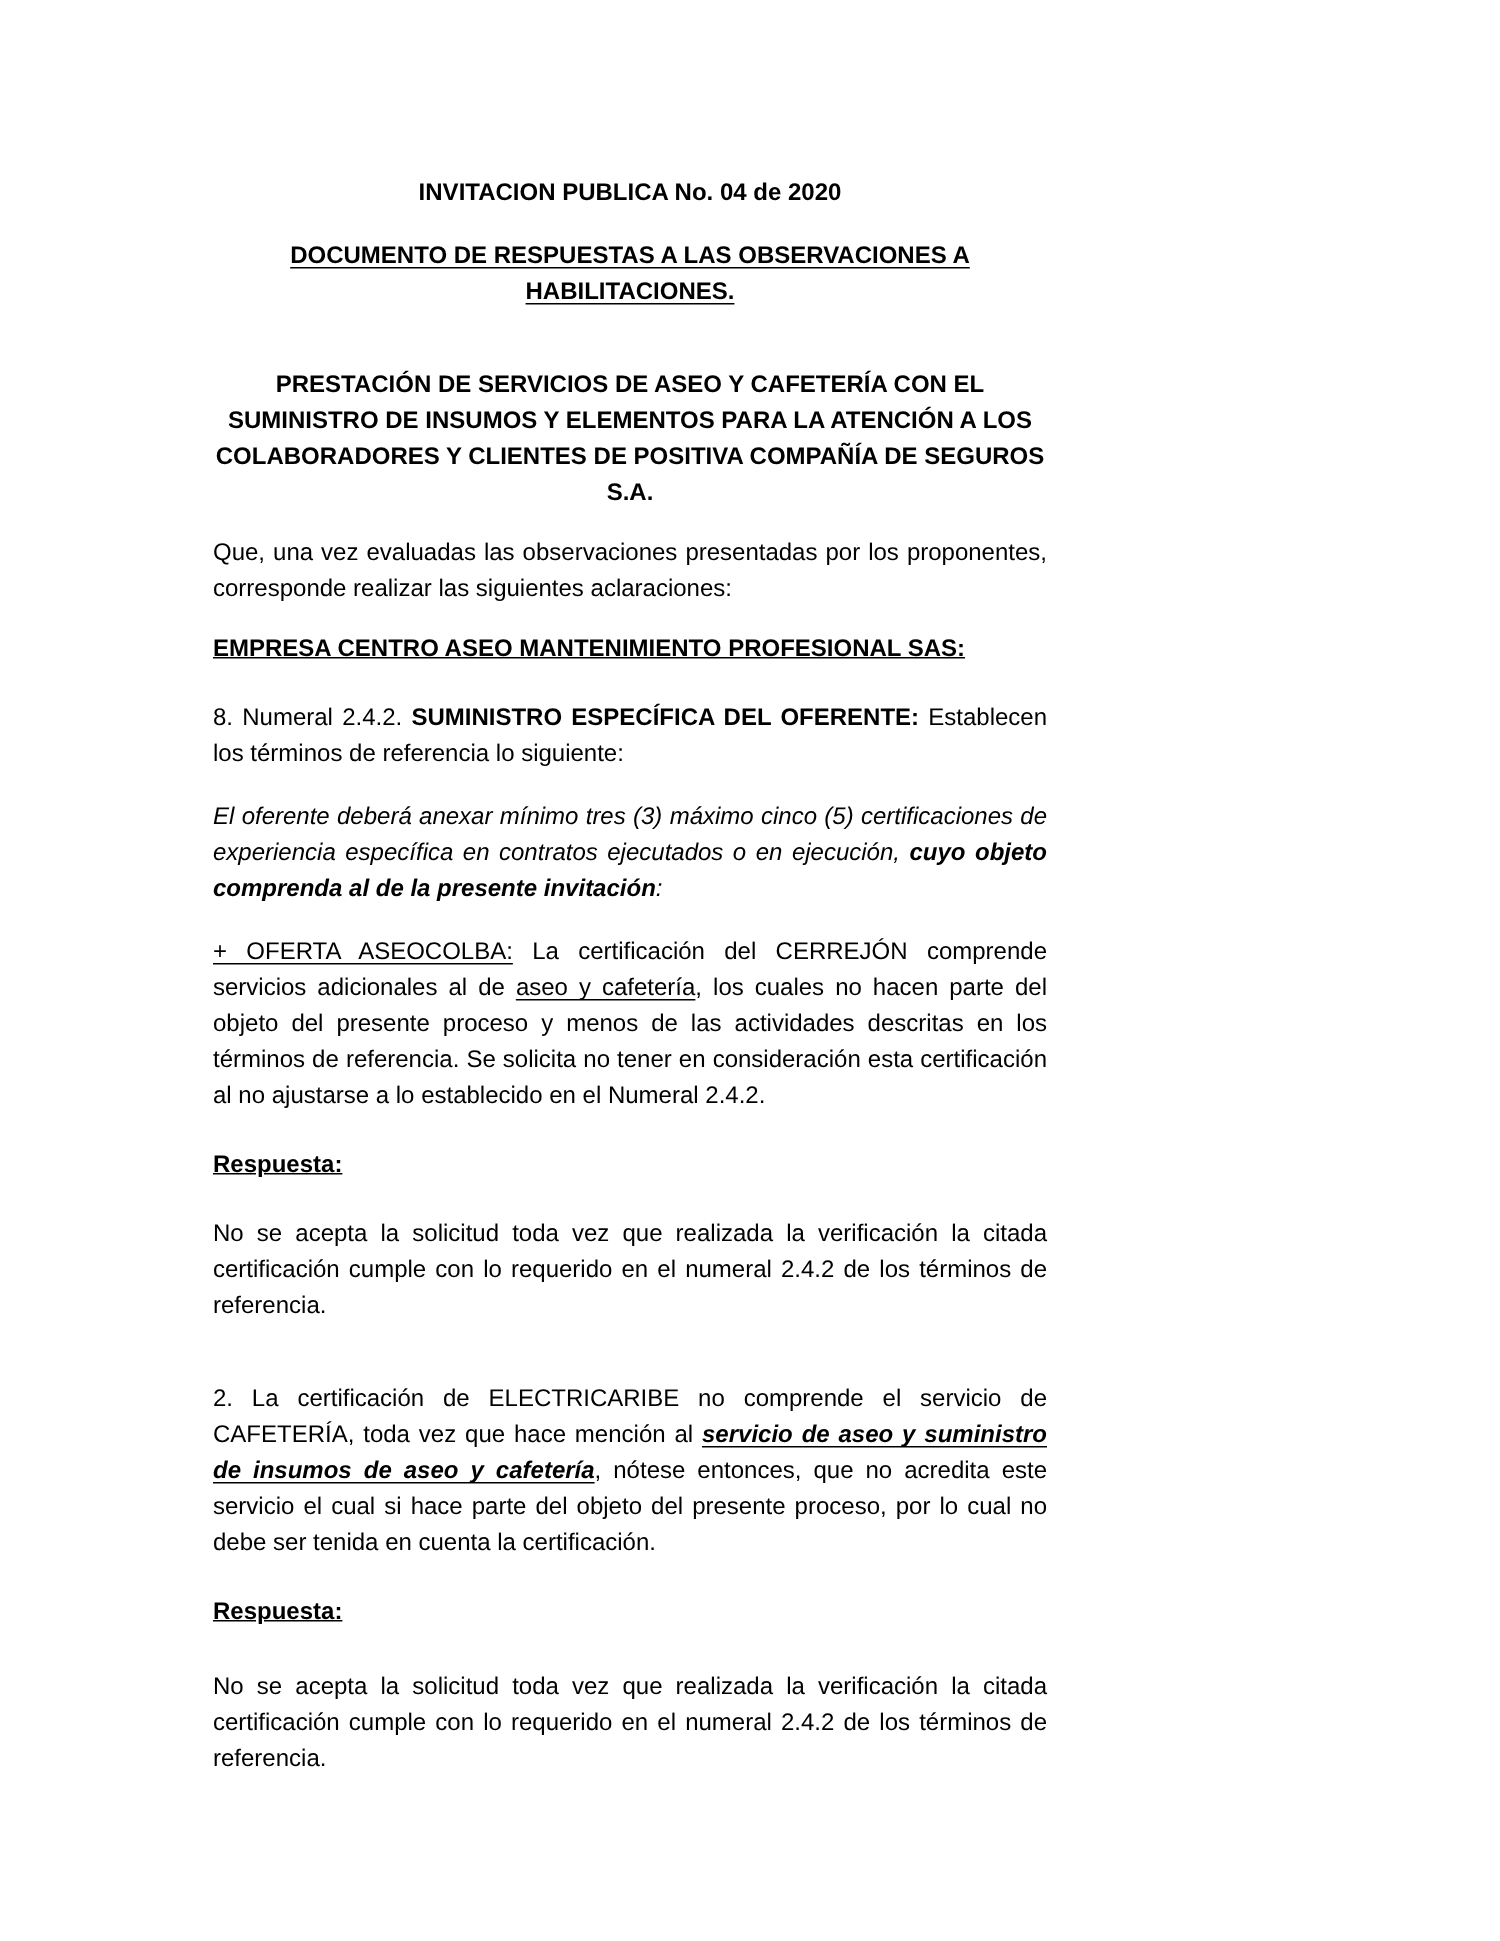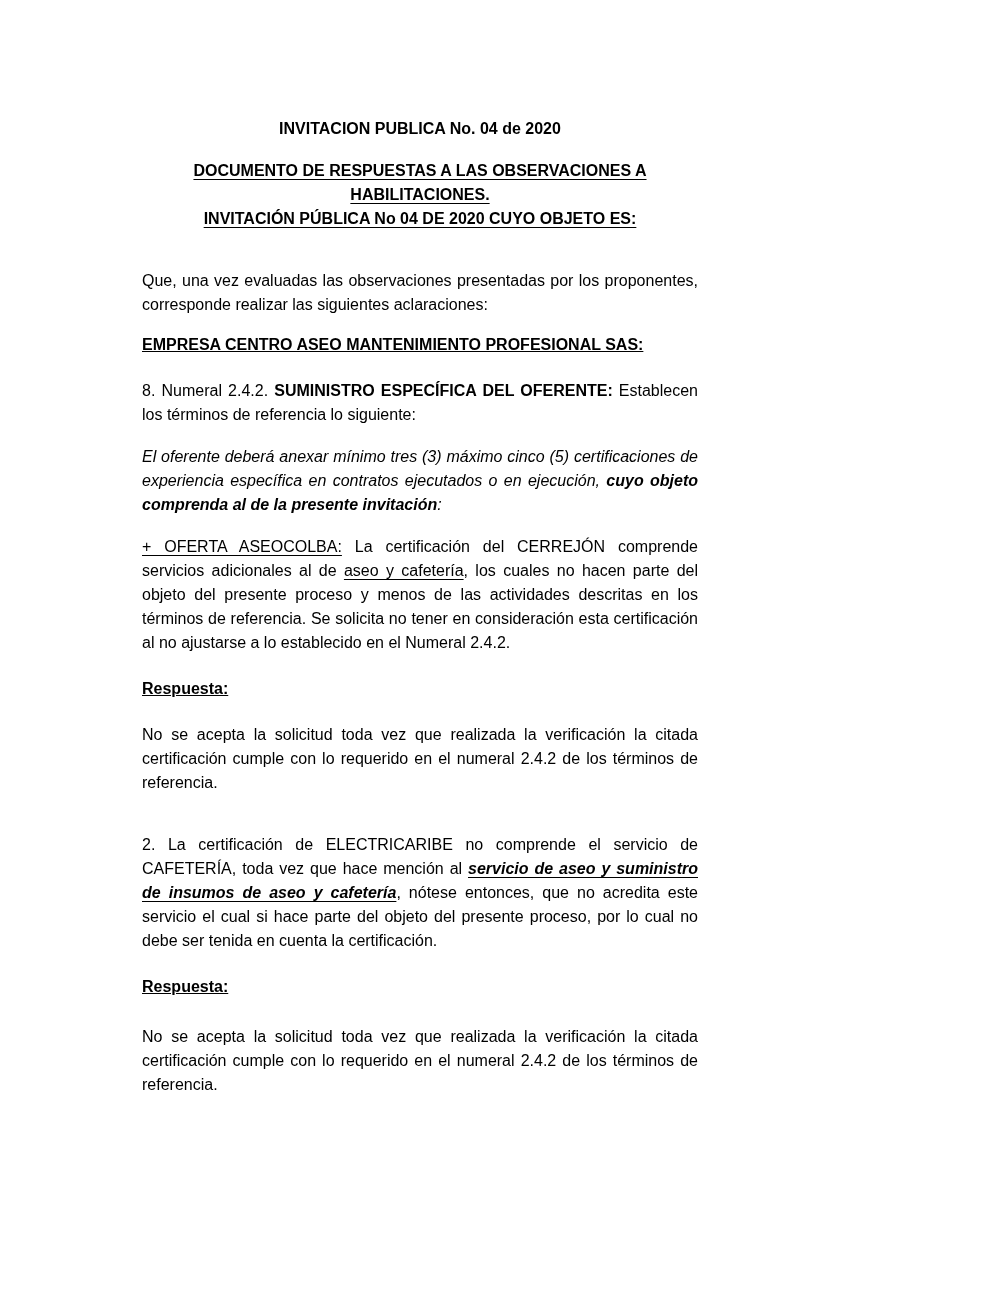--- a/index.html
+++ b/index.html
@@ -41,22 +41,23 @@
   .g38 { margin-bottom: 38px; }
   .g40 { margin-bottom: 40px; }
 </style>
 </head>
 <body>
 
 <div class="page">
 
   <p class="center g18"><span class="r-b">INVITACION PUBLICA No. 04 de 2020</span></p>
 
-  <p class="center g38"><span class="r-b r-u">DOCUMENTO DE RESPUESTAS A LAS OBSERVACIONES A HABILITACIONES.</span><br><span class="r-b r-u">INVITACIÓN PÚBLICA No 04 DE 2020 CUYO OBJETO ES:</span></p>
+  <p class="center g38"><span class="r-b r-u">DOCUMENTO DE RESPUESTAS A LAS OBSERVACIONES A HABILITACIONES.</span><br></p>
 
+  <p class="center g16"><span class="r-b">PRESTACIÓN DE SERVICIOS DE ASEO Y CAFETERÍA CON EL SUMINISTRO DE INSUMOS Y ELEMENTOS PARA LA ATENCIÓN A LOS COLABORADORES Y CLIENTES DE POSITIVA COMPAÑÍA DE SEGUROS S.A.</span></p>
 
   <p class="just g16"><span>Que, una vez evaluadas las observaciones presentadas por los proponentes, corresponde realizar las siguientes aclaraciones:</span></p>
 
   <p class="left g22"><span class="r-b">EMPRESA CENTRO ASEO MANTENIMIENTO PROFESIONAL SAS:</span></p>
 
   <p class="just g18"><span>8. Numeral 2.4.2. </span><span class="r-b">SUMINISTRO ESPECÍFICA DEL OFERENTE:</span><span> Establecen los términos de referencia lo siguiente:</span></p>
 
   <p class="just g18"><span class="r-i">El oferente deberá anexar mínimo tres (3) máximo cinco (5) certificaciones de experiencia específica en contratos ejecutados o en ejecución, </span><span class="r-b r-i">cuyo objeto comprenda al de la presente invitación</span><span class="r-i">:</span></p>
 
 

